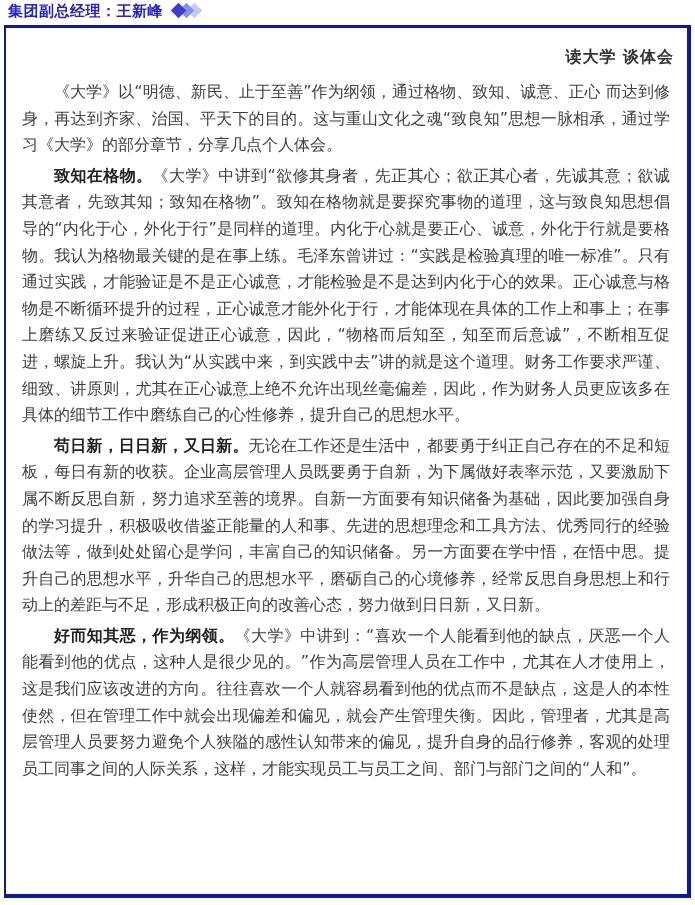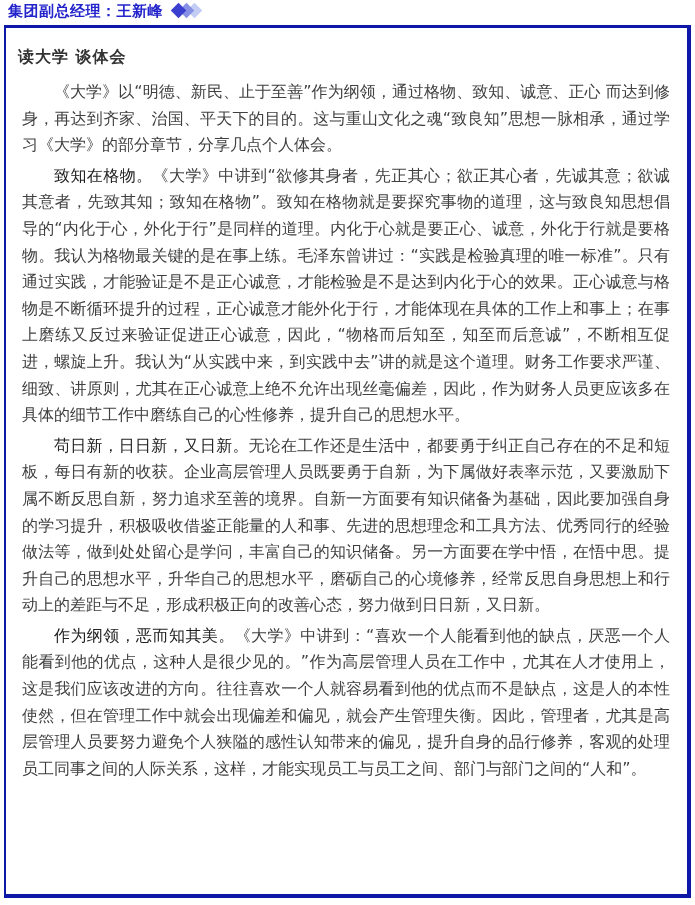--- a/index.html
+++ b/index.html
@@ -52,36 +52,36 @@
     height: 873px;
     box-sizing: border-box;
     border-style: solid;
     border-color: #0d18a6;
     border-width: 3px 4px 4px 2px;
     padding: 13px 13px 0 12px;
     background: #ffffff;
   }
   .doc-title {
     margin: 6px 0 11px 0;
-    text-align: left;
+    text-align: right;
     font-size: 16px;
     font-weight: bold;
     color: #333333;
     letter-spacing: 1px;
   }
   .doc-box p {
     margin: 4px;
     font-size: 16px;
     line-height: 26.6px;
     color: #404040;
     text-align: justify;
     text-indent: 2em;
   }
   .lead {
-    font-weight: normal;
+    font-weight: bold;
     color: #222222;
   }
 </style>
 </head>
 <body>
 
 <div class="page">
 
   <div class="header">
     <span class="header-text">集团副总经理：王新峰</span>
@@ -95,17 +95,17 @@
   <div class="doc-box">
 
     <h1 class="doc-title">读大学  谈体会</h1>
 
     <p><b class="lead"></b><span>《大学》以“明德、新民、止于至善”作为纲领，通过格物、致知、诚意、正心 而达到修身，再达到齐家、治国、平天下的目的。这与重山文化之魂“致良知”思想一脉相承，通过学习《大学》的部分章节，分享几点个人体会。</span></p>
 
     <p><b class="lead">致知在格物。</b><span>《大学》中讲到“欲修其身者，先正其心；欲正其心者，先诚其意；欲诚其意者，先致其知；致知在格物”。致知在格物就是要探究事物的道理，这与致良知思想倡导的“内化于心，外化于行”是同样的道理。内化于心就是要正心、诚意，外化于行就是要格物。我认为格物最关键的是在事上练。毛泽东曾讲过：“实践是检验真理的唯一标准”。只有通过实践，才能验证是不是正心诚意，才能检验是不是达到内化于心的效果。正心诚意与格物是不断循环提升的过程，正心诚意才能外化于行，才能体现在具体的工作上和事上；在事上磨练又反过来验证促进正心诚意，因此，“物格而后知至，知至而后意诚”，不断相互促进，螺旋上升。我认为“从实践中来，到实践中去”讲的就是这个道理。财务工作要求严谨、细致、讲原则，尤其在正心诚意上绝不允许出现丝毫偏差，因此，作为财务人员更应该多在具体的细节工作中磨练自己的心性修养，提升自己的思想水平。</span></p>
 
     <p><b class="lead">苟日新，日日新，又日新。</b><span>无论在工作还是生活中，都要勇于纠正自己存在的不足和短板，每日有新的收获。企业高层管理人员既要勇于自新，为下属做好表率示范，又要激励下属不断反思自新，努力追求至善的境界。自新一方面要有知识储备为基础，因此要加强自身的学习提升，积极吸收借鉴正能量的人和事、先进的思想理念和工具方法、优秀同行的经验做法等，做到处处留心是学问，丰富自己的知识储备。另一方面要在学中悟，在悟中思。提升自己的思想水平，升华自己的思想水平，磨砺自己的心境修养，经常反思自身思想上和行动上的差距与不足，形成积极正向的改善心态，努力做到日日新，又日新。</span></p>
 
-    <p><b class="lead">作为纲领，恶而知其美。</b><span>《大学》中讲到：“喜欢一个人能看到他的缺点，厌恶一个人能看到他的优点，这种人是很少见的。”作为高层管理人员在工作中，尤其在人才使用上，这是我们应该改进的方向。往往喜欢一个人就容易看到他的优点而不是缺点，这是人的本性使然，但在管理工作中就会出现偏差和偏见，就会产生管理失衡。因此，管理者，尤其是高层管理人员要努力避免个人狭隘的感性认知带来的偏见，提升自身的品行修养，客观的处理员工同事之间的人际关系，这样，才能实现员工与员工之间、部门与部门之间的“人和”。</span></p>
+    <p><b class="lead">好而知其恶，作为纲领。</b><span>《大学》中讲到：“喜欢一个人能看到他的缺点，厌恶一个人能看到他的优点，这种人是很少见的。”作为高层管理人员在工作中，尤其在人才使用上，这是我们应该改进的方向。往往喜欢一个人就容易看到他的优点而不是缺点，这是人的本性使然，但在管理工作中就会出现偏差和偏见，就会产生管理失衡。因此，管理者，尤其是高层管理人员要努力避免个人狭隘的感性认知带来的偏见，提升自身的品行修养，客观的处理员工同事之间的人际关系，这样，才能实现员工与员工之间、部门与部门之间的“人和”。</span></p>
 
   </div>
 
 </div>
 
 </body></html>

